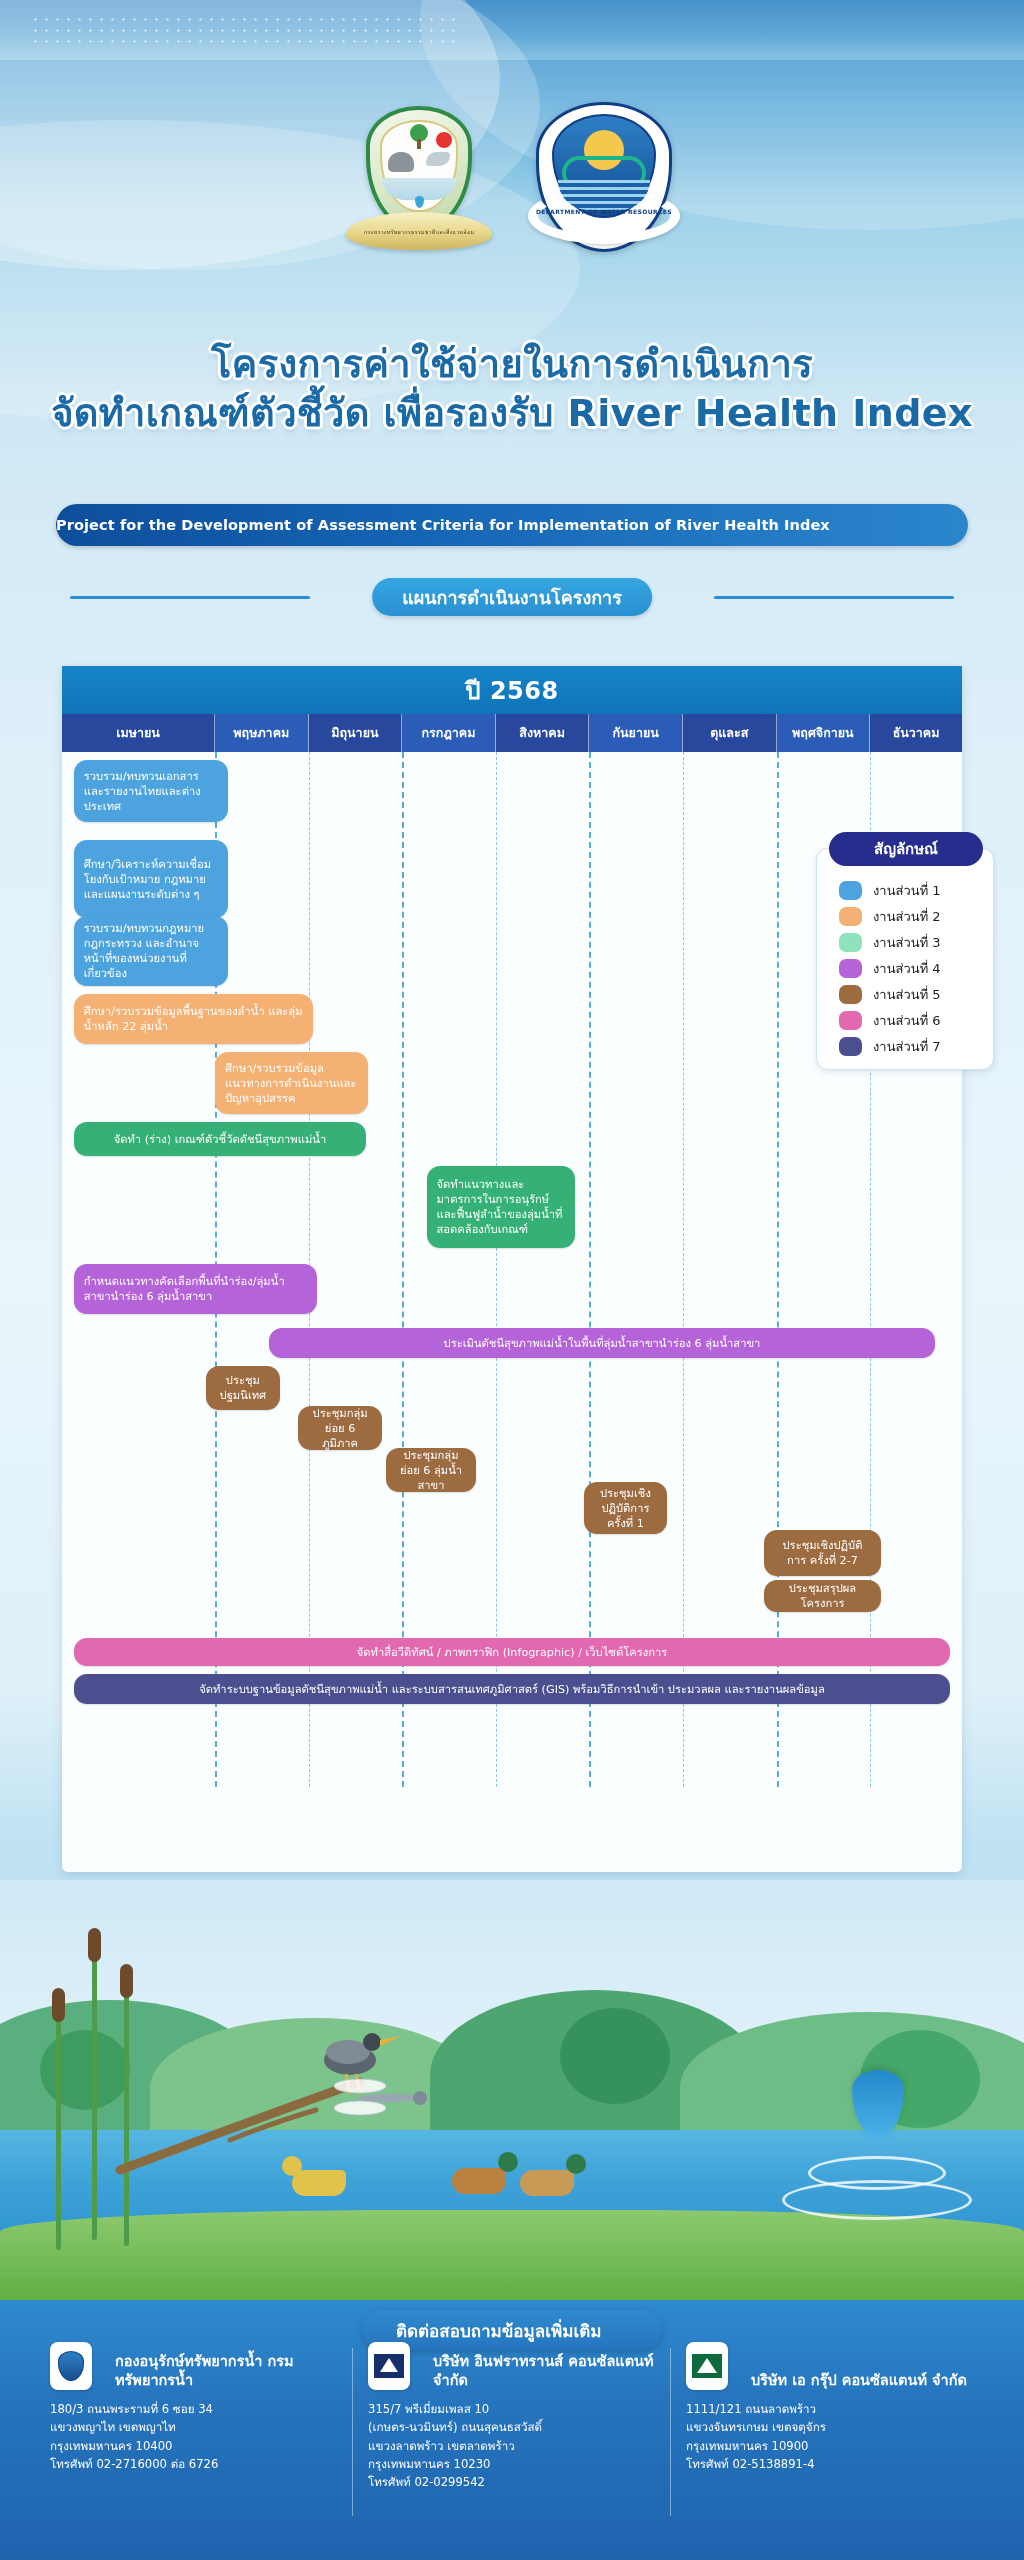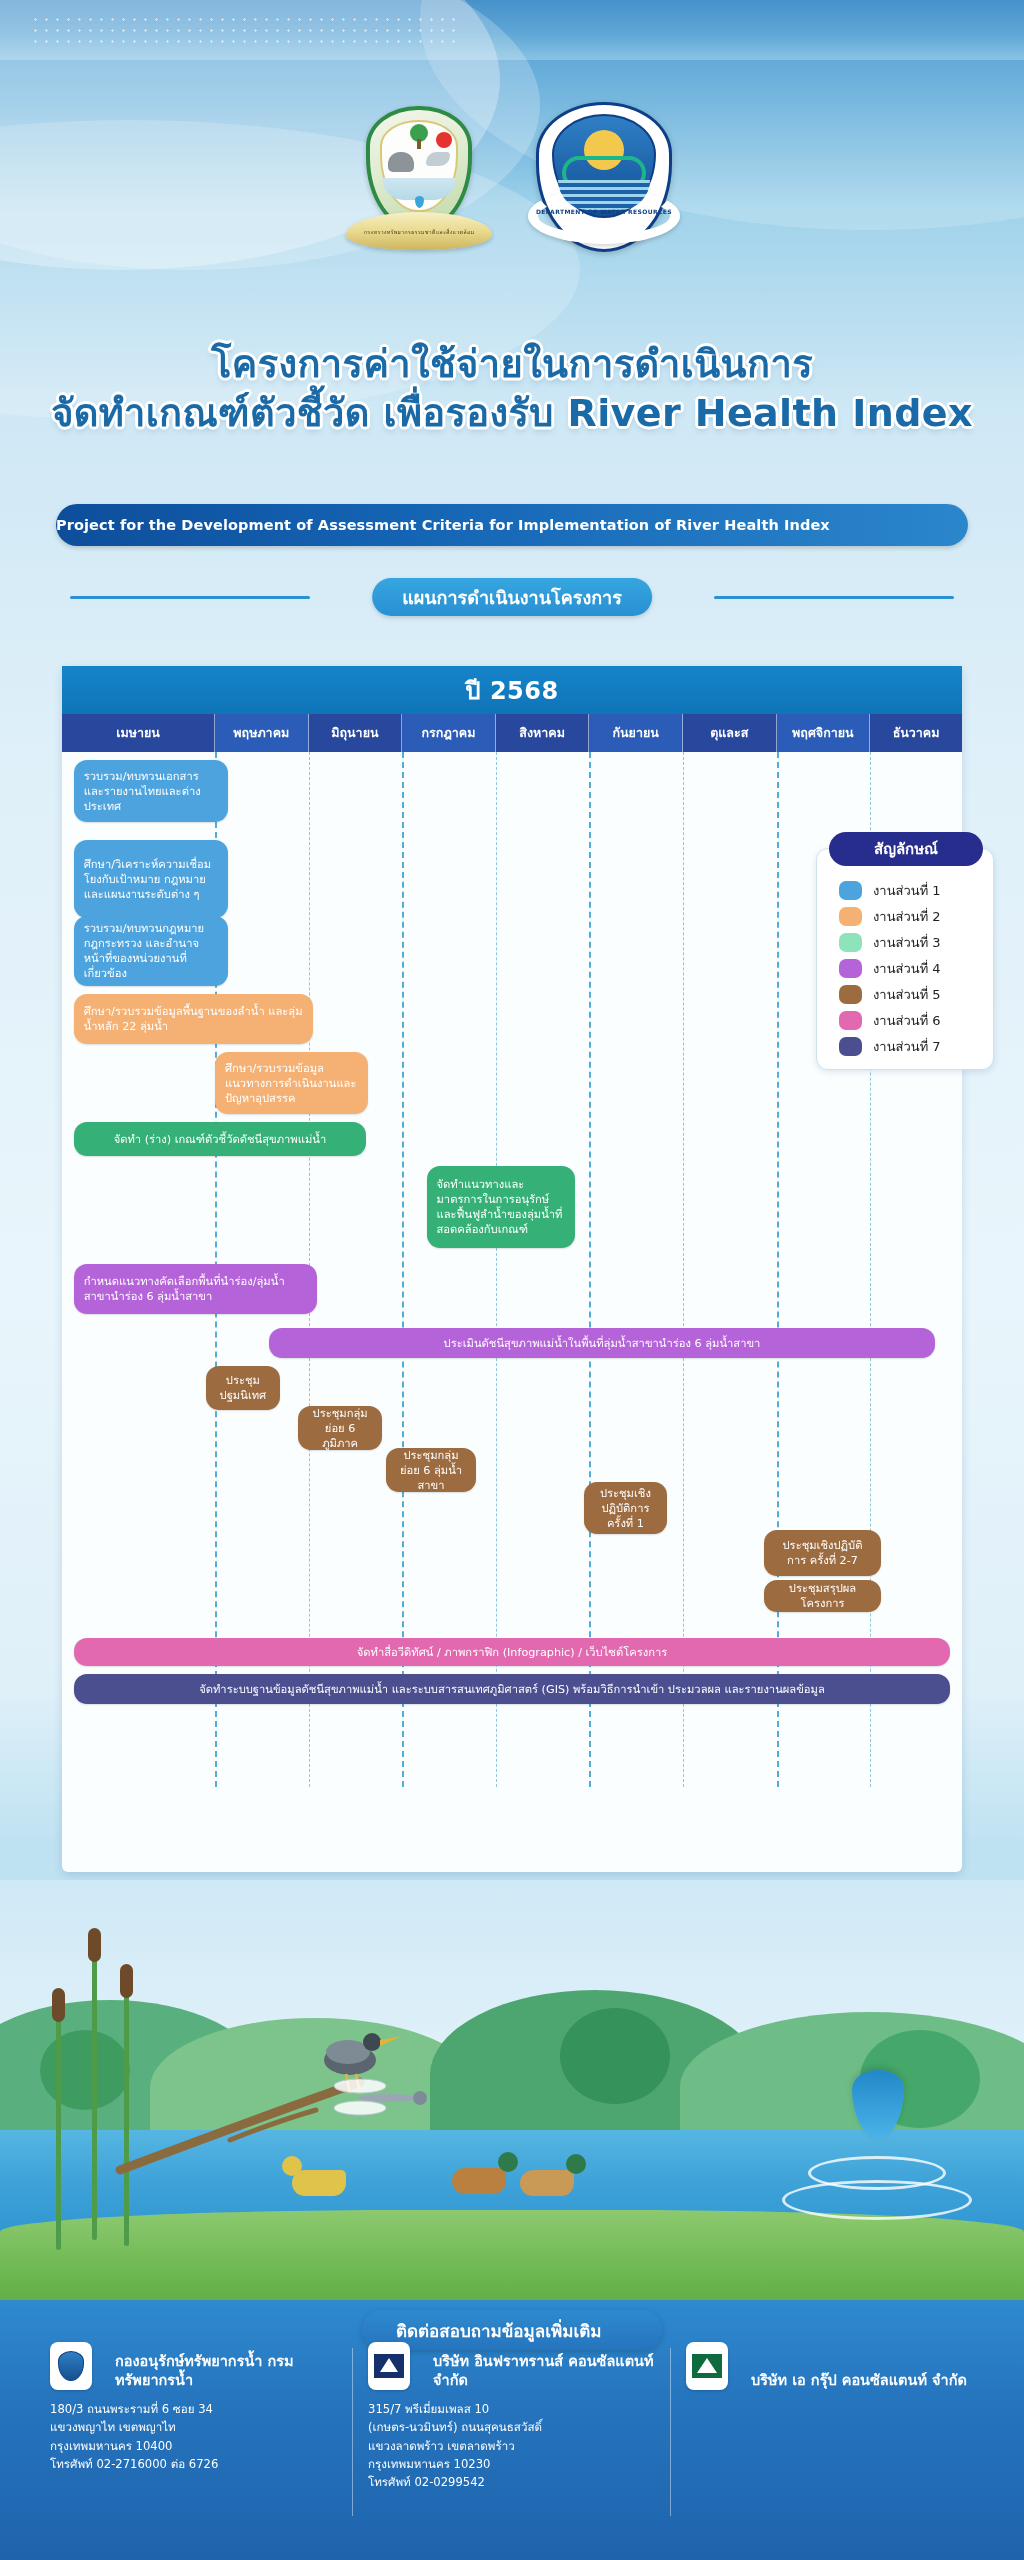--- a/index.html
+++ b/index.html
@@ -544,17 +544,23 @@
             <div>โทรศัพท์ 02-0299542</div>
           </div>
         </div>
         <div class="col">
           <div class="col-head">
             <div class="col-logo">
               <div class="mini3"></div>
             </div>
             <div class="col-name">บริษัท เอ กรุ๊ป คอนซัลแตนท์ จำกัด</div>
           </div>
+          <div class="col-addr">
+            <div>1111/121 ถนนลาดพร้าว</div>
+            <div>แขวงจันทรเกษม เขตจตุจักร</div>
+            <div>กรุงเทพมหานคร 10900</div>
+            <div>โทรศัพท์ 02-5138891-4</div>
+          </div>
         </div>
       </div>
   </div>
 
 </div>
 
 </body></html>

